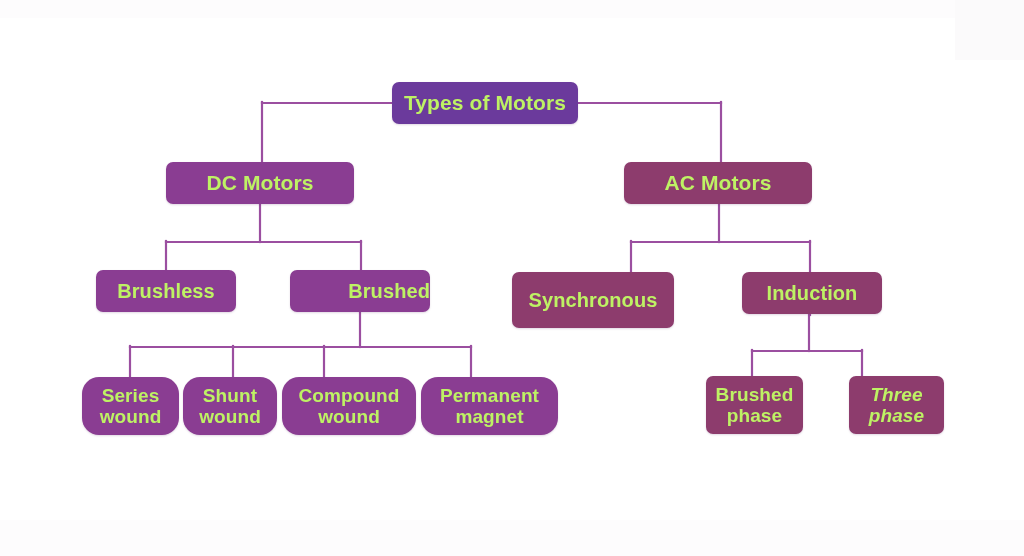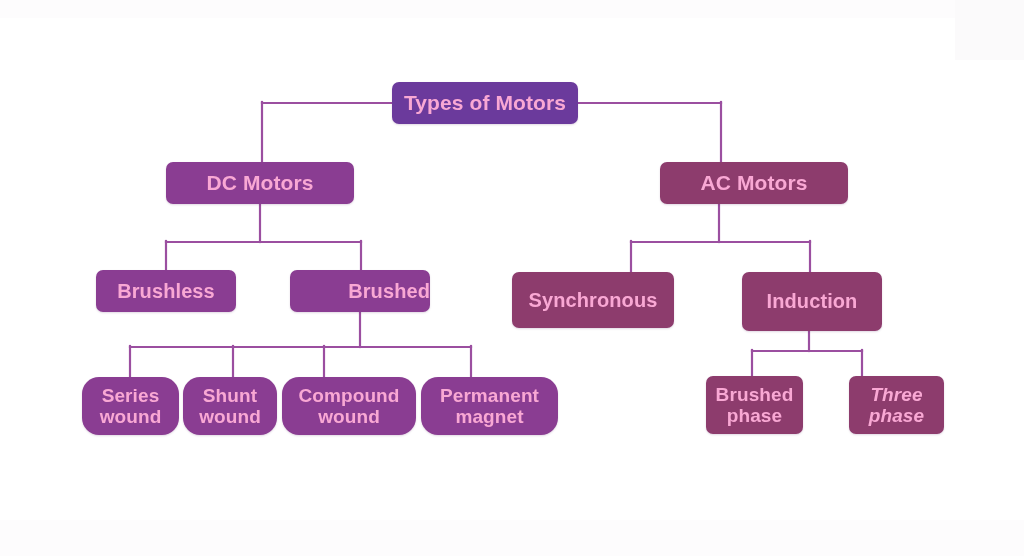--- a/index.html
+++ b/index.html
@@ -44,21 +44,21 @@
 
   
   .node {
     position: absolute;
     box-sizing: border-box;
     display: flex;
     align-items: center;
     justify-content: center;
     text-align: center;
     border-radius: 7px;
-    color: #f9a8d4;
+    color: #bef264;
     font-weight: bold;
     line-height: 1.12;
     letter-spacing: 0.1px;
     box-shadow: 0 1px 2px rgba(90,40,100,0.18);
     z-index: 5;
   }
   .node span { display: block; width: 100%; }
 
   .n-root     { background: #6b3a9c; font-size: 21px; }
   .n-dc       { background: #8a3d92; font-size: 21px; }
@@ -109,37 +109,37 @@
   </svg>
 
   <div class="node n-root" style="left: 392px; top: 82px; width: 186px; height: 42px; background: rgb(107, 58, 156);">
     <span>Types of Motors</span>
   </div>
 
   <div class="node n-dc" style="left: 166px; top: 162px; width: 188px; height: 42px; background: rgb(138, 61, 146);">
     <span>DC Motors</span>
   </div>
 
-  <div class="node n-ac" style="left: 660px; top: 162px; width: 188px; height: 42px; background: rgb(141, 60, 109);">
+  <div class="node n-ac" style="left: 624px; top: 162px; width: 188px; height: 42px; background: rgb(141, 60, 109);">
     <span>AC Motors</span>
   </div>
 
   <div class="node n-mid-left" style="left: 96px; top: 270px; width: 140px; height: 42px; background: rgb(138, 61, 146);">
     <span>Brushless</span>
   </div>
 
   <div class="node n-mid-left" style="left: 290px; top: 270px; width: 140px; height: 42px; background: rgb(138, 61, 146); text-align: right;">
     <span>Brushed</span>
   </div>
 
   <div class="node n-mid-right" style="left: 512px; top: 272px; width: 162px; height: 56px; background: rgb(141, 60, 109);">
     <span>Synchronous</span>
   </div>
 
-  <div class="node n-mid-right" style="left: 742px; top: 272px; width: 140px; height: 59px; background: rgb(141, 60, 109);">
+  <div class="node n-mid-right" style="left: 742px; top: 272px; width: 140px; height: 42px; background: rgb(141, 60, 109);">
     <span>Induction</span>
   </div>
 
   <div class="node n-leaf-left" style="left: 82px; top: 377px; width: 97px; height: 58px; background: rgb(138, 61, 146);">
     <span>
       <span>Series</span>
       <span>wound</span>
     </span>
   </div>
 

